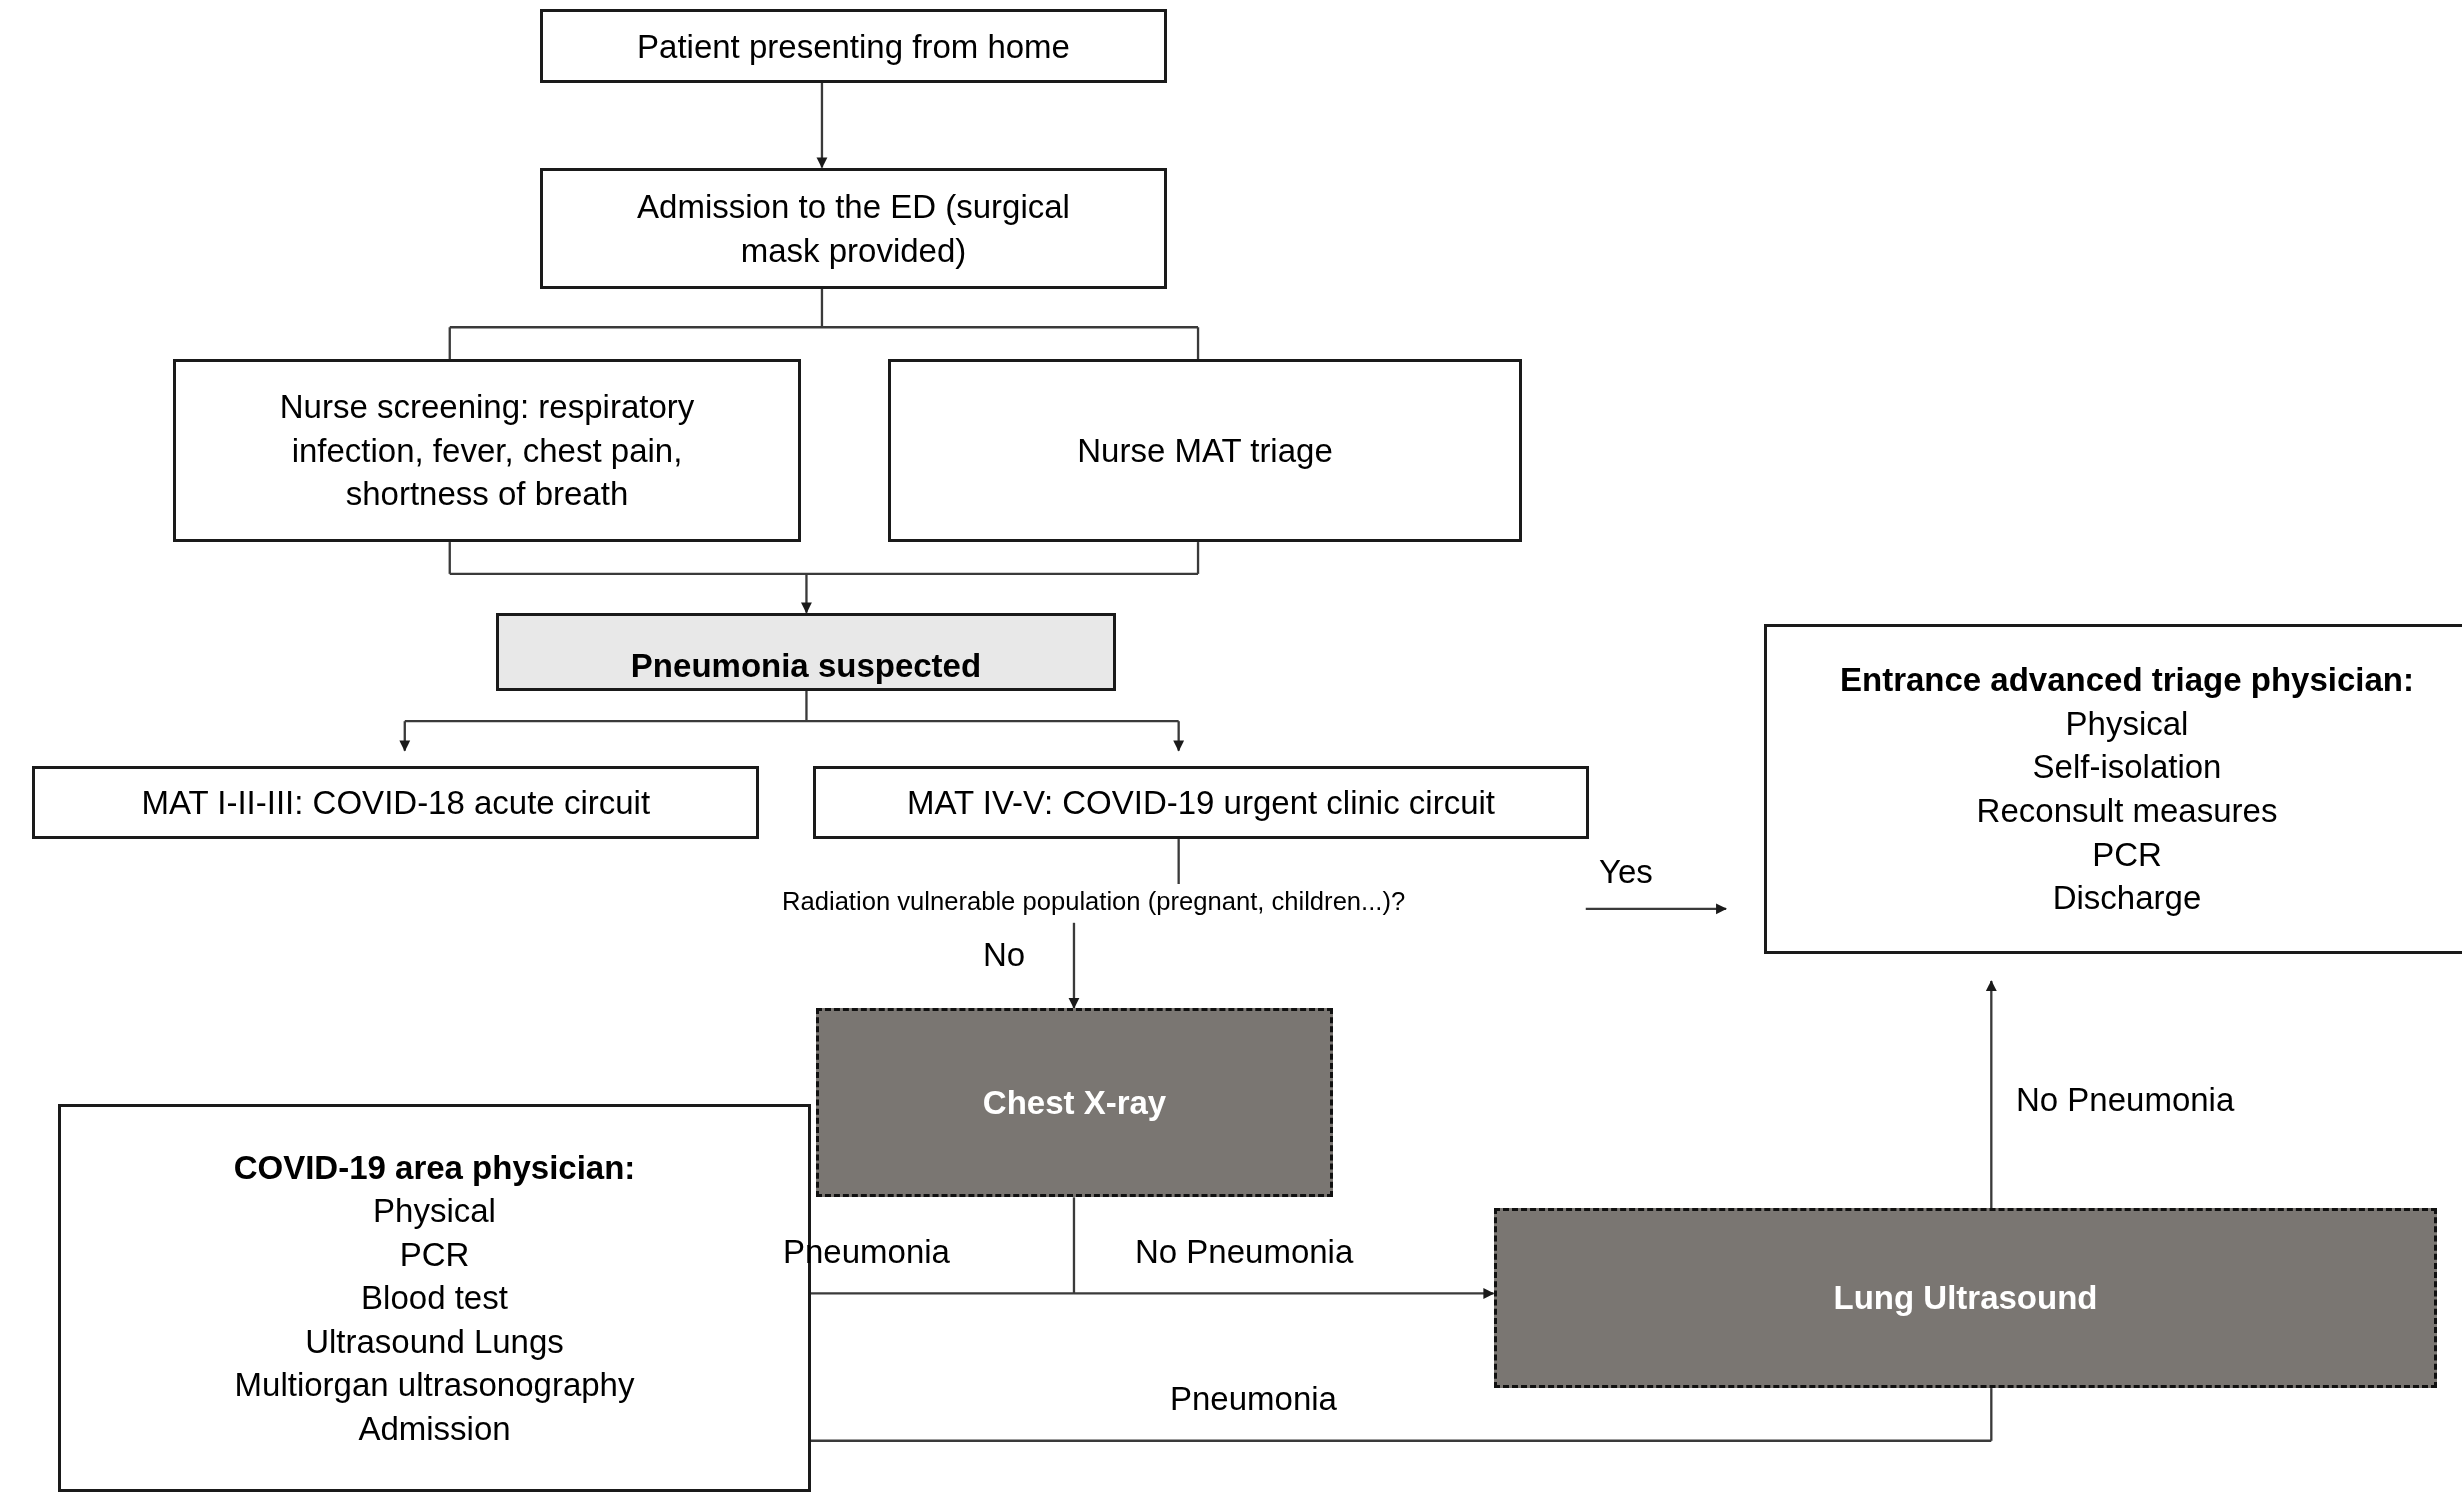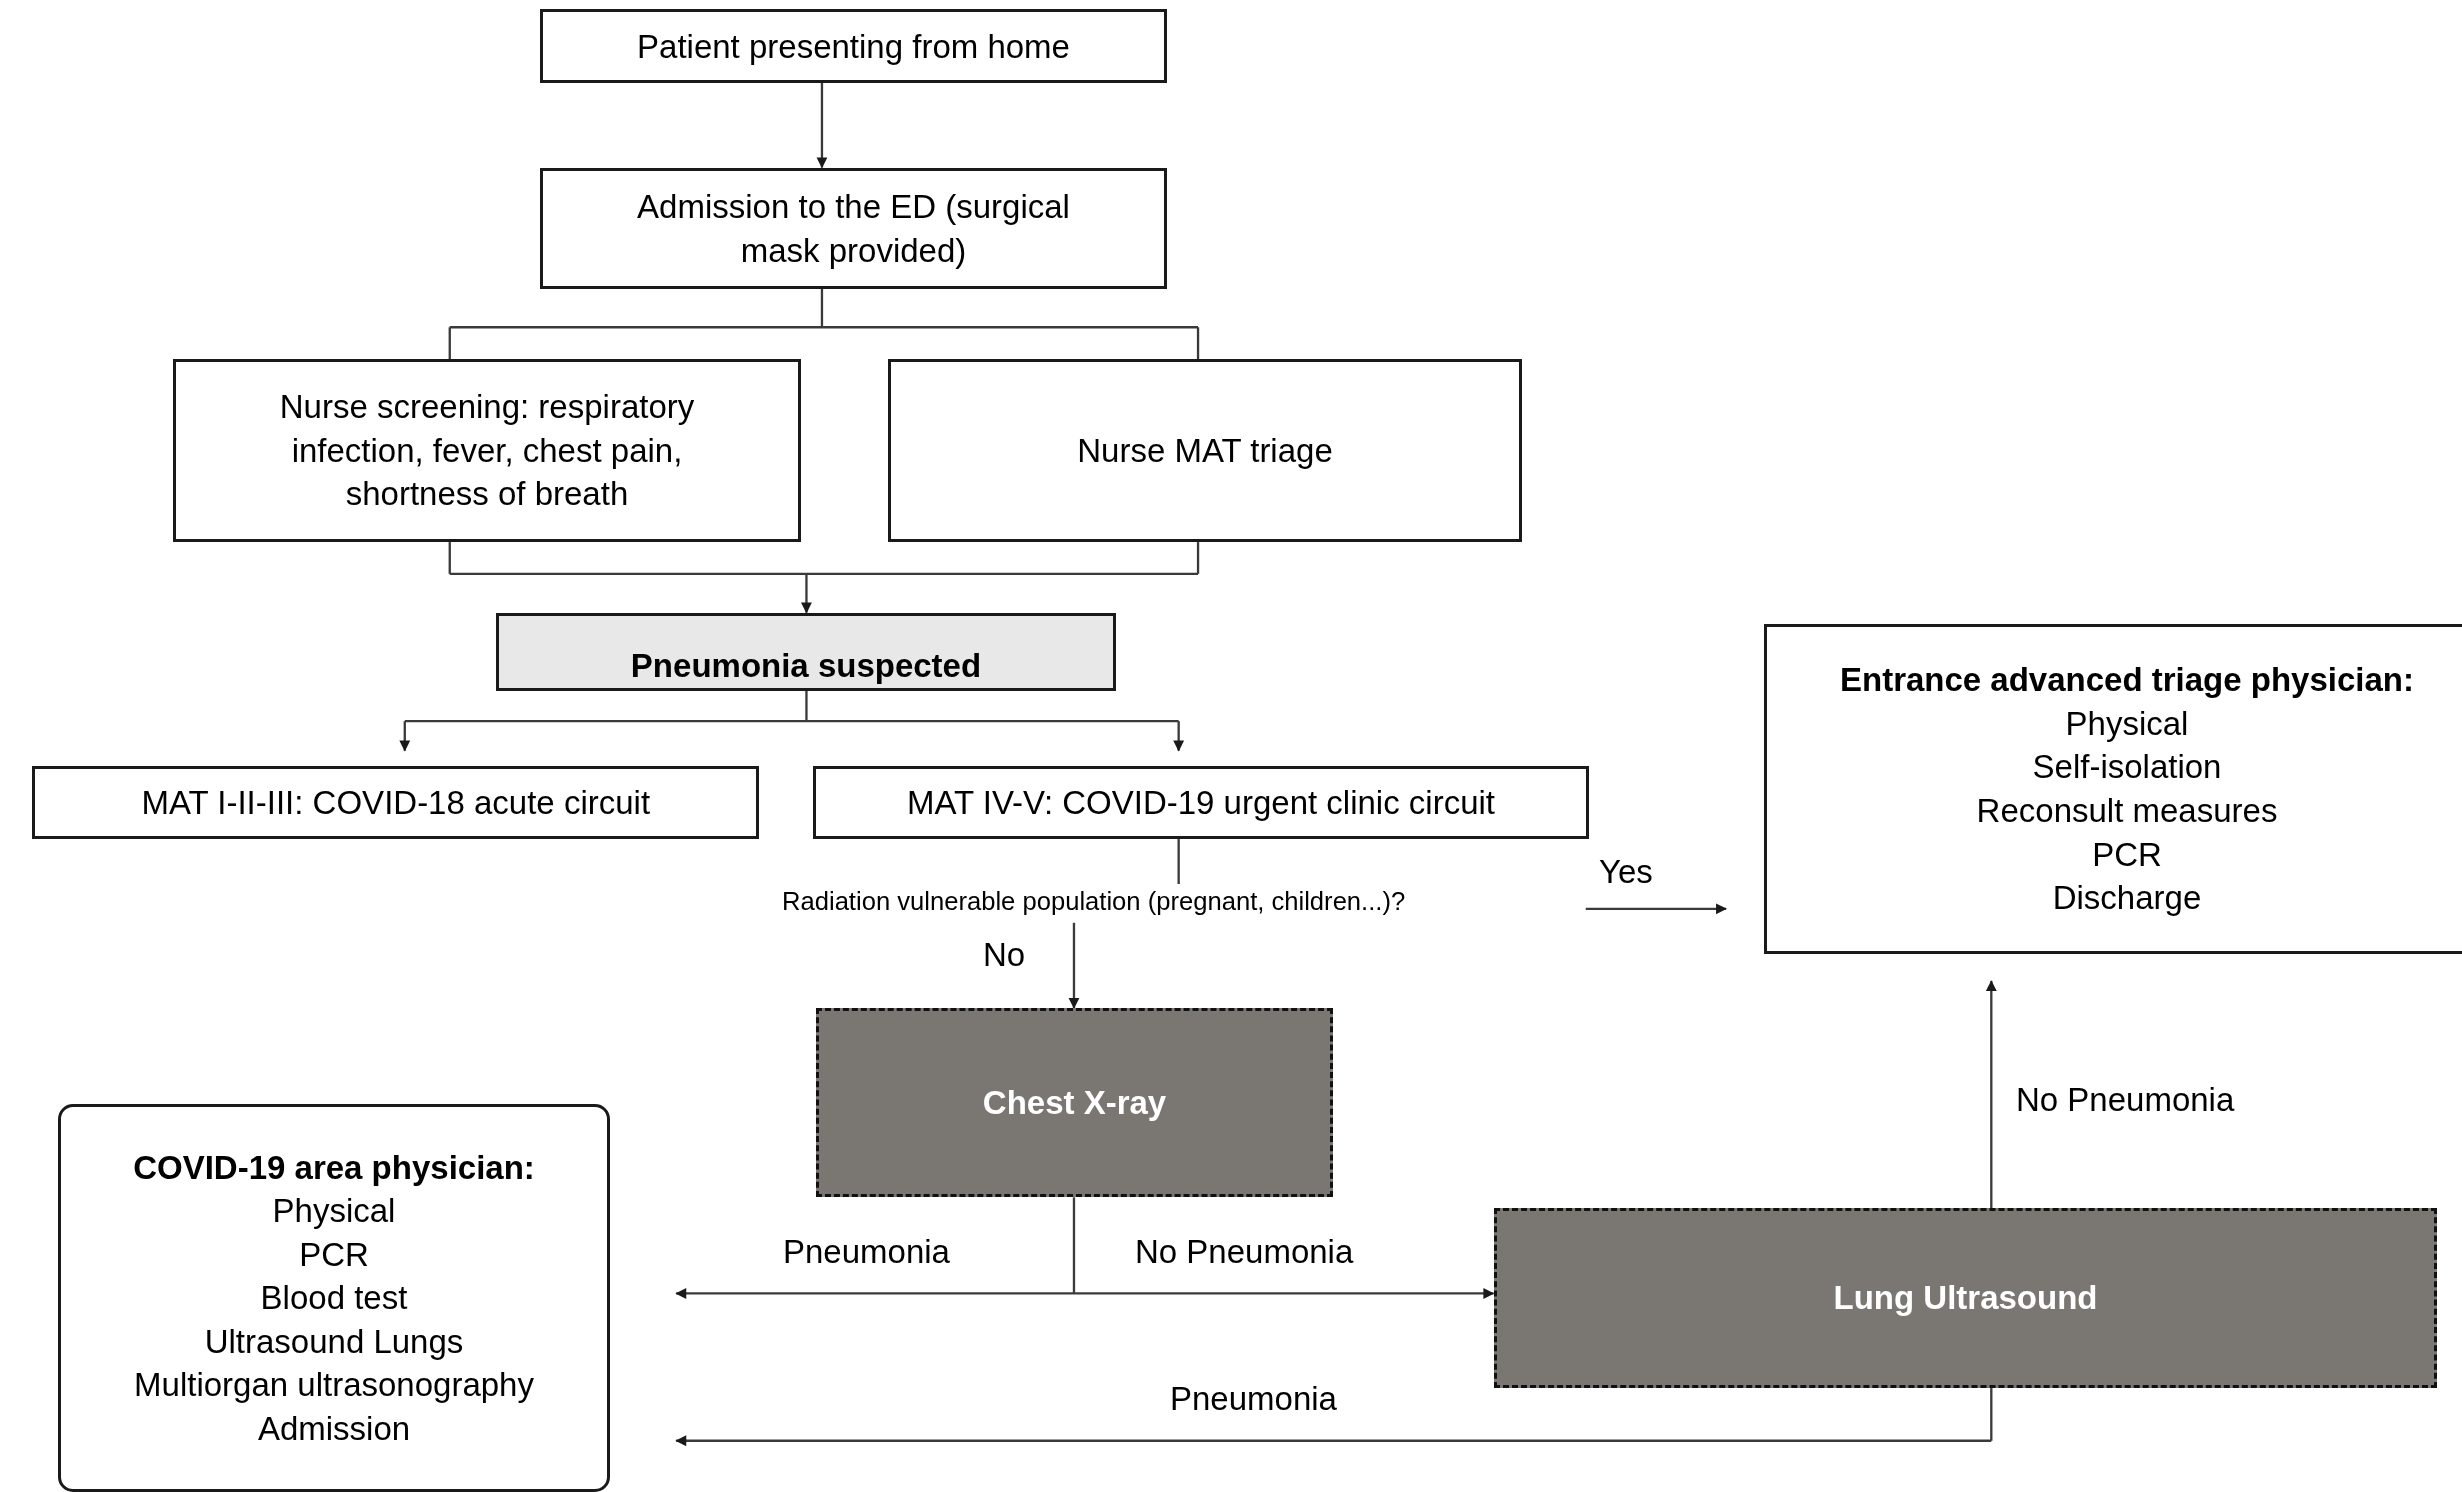--- a/index.html
+++ b/index.html
@@ -154,21 +154,21 @@
   </div>
 
   <div class="node box-dark" style="left:816px; top:1008px; width:517px; height:189px; font-size:33px;">
     <div class="inner">Chest X-ray</div>
   </div>
 
   <div class="node box-dark" style="left:1494px; top:1208px; width:943px; height:180px; font-size:33px;justify-content:flex-end;">
     <div class="inner">Lung Ultrasound</div>
   </div>
 
-  <div class="node box-plain" style="left:28px; top:1104px; width:552px; height:388px; font-size:33px;border-radius:15px;">
+  <div class="node box-plain" style="left:28px; top:1104px; width:753px; height:388px; font-size:33px;">
     <div class="inner">
       <span class="ln bold">COVID-19 area physician:</span>
       <span class="ln">Physical</span>
       <span class="ln">PCR</span>
       <span class="ln">Blood test</span>
       <span class="ln">Ultrasound Lungs</span>
       <span class="ln">Multiorgan ultrasonography</span>
       <span class="ln">Admission</span>
     </div>
   </div>

